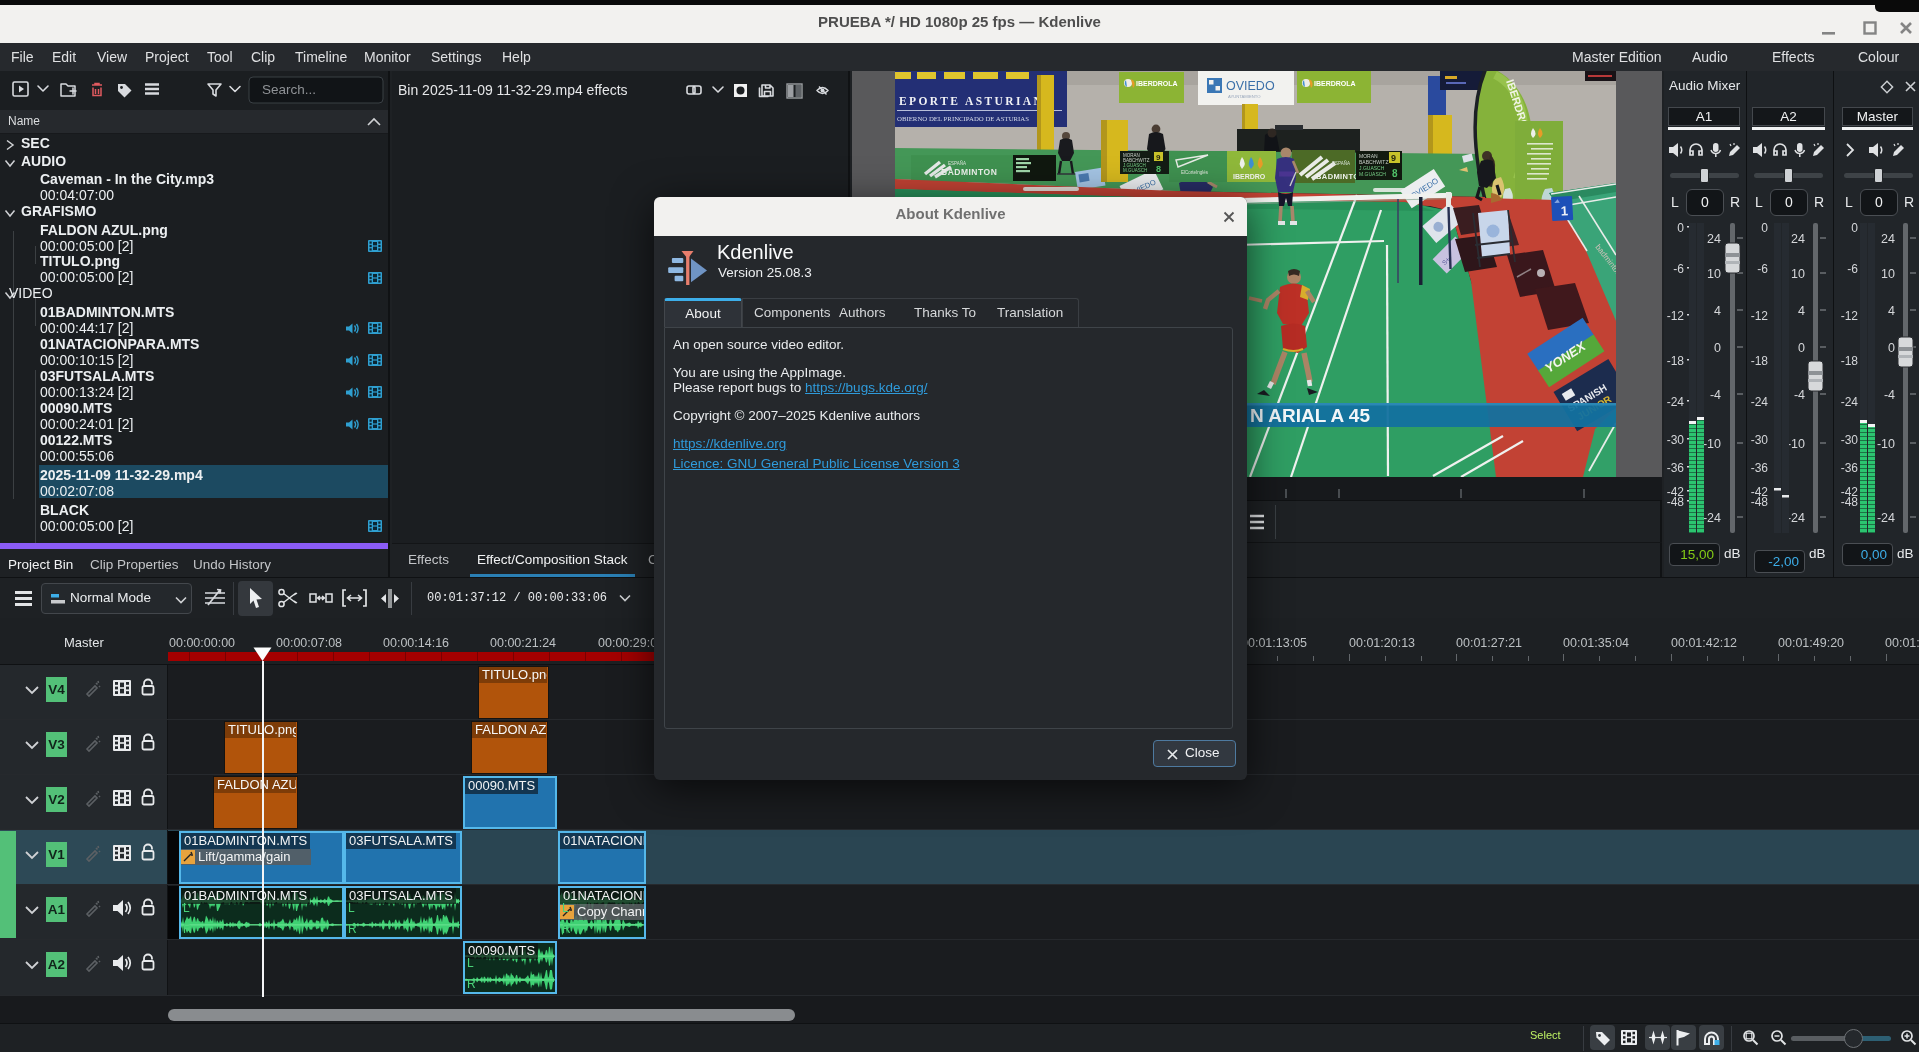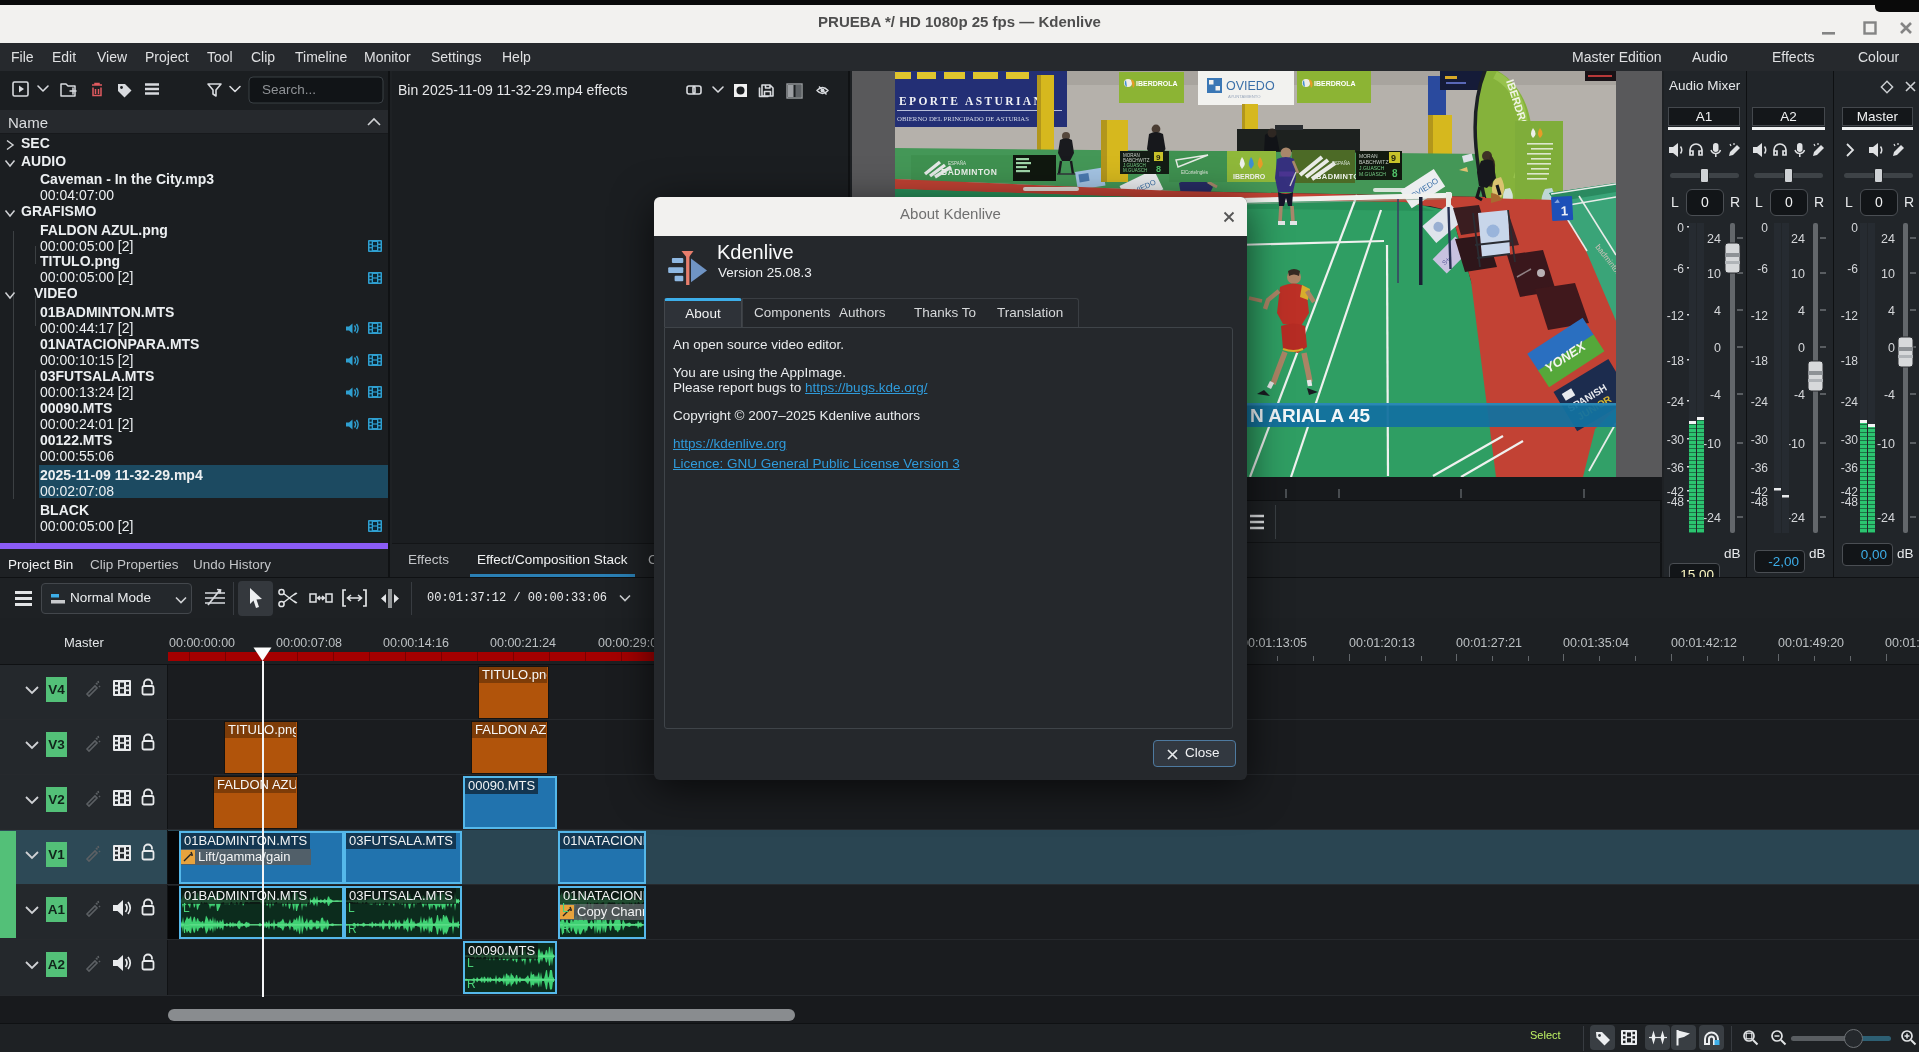--- a/index.html
+++ b/index.html
@@ -50,21 +50,21 @@
     <path d="M118 13 h7 l6.5 6.5 -7 7 -6.5 -6.5 z" fill="#d8dade"></path>
         <circle cx="121.5" cy="16.5" r="1.4" fill="#1b1e21"></circle>
     <path d="M145 13.5 h14 M145 18 h14 M145 22.5 h14" stroke="#d8dade" stroke-width="2.6" fill="none"></path>
     <path d="M208 13 h13 l-5 6 v6 l-3 -2 v-4 z" class="ic"></path>
     <path d="M230 15.5 L235 20.5 L240 15.5" class="ic"></path>
     <rect x="249" y="6" width="134" height="26" rx="4" fill="#111417" stroke="#3a4045"></rect>
     <text x="262" y="23" font-size="13.5" fill="#8f9296">Search...</text>
   </svg>
 
   <div class="abs" style="left:0;top:39px;width:388px;height:24px;background:#26292d;border-bottom:1px solid #17191c;">
-    <span class="abs" style="left:8px;top:4px;font-size:15px;color:#dcdee0;">Name</span>
+    <span class="abs" style="left:8px;top:4px;font-size:12px;color:#dcdee0;">Name</span>
     <svg class="abs" style="left:366px;top:7px;" width="16" height="10">
           <path d="M2 8 L8 2 L14 8" fill="none" stroke="#cfd1d4" stroke-width="1.6"></path>
         </svg>
   </div>
 
   <div class="abs" id="bintree" style="left:0;top:63px;width:388px;height:409px;font-size:14px;color:#eceff1;">
     <svg class="abs" style="left:0;top:0;" width="388" height="409">
       <g stroke="#3c4043" stroke-width="1">
         <path d="M13.5 97 V 365"></path>
         <path d="M35.5 112 V 130 M35.5 162 V 192 M35.5 236 V 428"></path>
@@ -110,21 +110,21 @@
           <rect x="10.3" y="1.5" width="2.2" height="2.2" fill="#0c2531"></rect>
           <rect x="10.3" y="4.9" width="2.2" height="2.2" fill="#0c2531"></rect>
           <rect x="10.3" y="8.3" width="2.2" height="2.2" fill="#0c2531"></rect>
           <rect x="5" y="2" width="4" height="3.4" fill="#0c2531"></rect>
           <rect x="5" y="6.6" width="4" height="3.4" fill="#0c2531"></rect>
         </svg>
 
     <svg class="abs" style="left:4px;top:155px;" width="12" height="12">
           <path d="M1.5 3.5 L6 9 L10.5 3.5" fill="none" stroke="#cfd1d4" stroke-width="1.5"></path>
         </svg>
-    <span class="abs" style="left:34px;top:151px;font-weight:bold;">VIDEO</span>
+    <span class="abs" style="left:9px;top:151px;font-weight:normal;">VIDEO</span>
     <span class="abs" style="left:40px;top:170px;font-weight:bold;">01BADMINTON.MTS</span>
     <span class="abs" style="left:40px;top:186px;">00:00:44:17 [2]</span>
 
     <svg class="abs" style="left:345px;top:188px;" width="14" height="13" viewBox="0 0 14 13">
           <path d="M1 4.5 h3 l3.5 -3 v10 l-3.5 -3 h-3 z" fill="#2f9fd0"></path>
           <path d="M9.5 3.5 q2.2 3 0 6 M11.5 2 q3.2 4.5 0 9" stroke="#2f9fd0" stroke-width="1.4" fill="none"></path>
         </svg>
     <svg class="abs" style="left:368px;top:188px;" width="14" height="12" viewBox="0 0 14 12">
           <rect x="0" y="0" width="14" height="12" rx="1" fill="#2f9fd0"></rect>
           <rect x="1.5" y="1.5" width="2.2" height="2.2" fill="#0c2531"></rect>
@@ -725,21 +725,21 @@
           <rect x="61" y="40" width="15" height="3" fill="#b0b4b8"></rect>
       <rect x="144" y="140" width="15" height="30" rx="3" fill="#d7d9db" stroke="#2a2d31" stroke-width="1"></rect>
       <rect x="144" y="150" width="15" height="4" fill="#8e9296"></rect>
           <rect x="144" y="158" width="15" height="3" fill="#b0b4b8"></rect>
       <rect x="234" y="116" width="15" height="30" rx="3" fill="#d7d9db" stroke="#2a2d31" stroke-width="1"></rect>
       <rect x="234" y="126" width="15" height="4" fill="#8e9296"></rect>
           <rect x="234" y="134" width="15" height="3" fill="#b0b4b8"></rect>
     </g>
   </svg>
 
-  <div class="abs" style="left:5px;top:472px;width:51px;height:23px;background:#121518;border:1px solid #4a4e53;border-radius:4px;color:#fef9c3;font-size:13.5px;text-align:right;line-height:21px;padding-right:5px;margin-top:20px;">15,00</div>
+  <div class="abs" style="left:5px;top:472px;width:51px;height:23px;background:#121518;border:1px solid #4a4e53;border-radius:4px;color:#84cc16;font-size:13.5px;text-align:right;line-height:21px;padding-right:5px;">15,00</div>
   <span class="abs" style="left:60px;top:475px;font-size:13.5px;color:#e8eaec;">dB</span>
   <div class="abs" style="left:90px;top:472px;width:51px;height:23px;background:#121518;border:1px solid #4a4e53;border-radius:4px;color:#3daee9;font-size:13.5px;text-align:right;line-height:21px;padding-right:5px;margin-top:7px;">-2,00</div>
   <span class="abs" style="left:145px;top:475px;font-size:13.5px;color:#e8eaec;">dB</span>
   <div class="abs" style="left:178px;top:472px;width:51px;height:23px;background:#121518;border:1px solid #4a4e53;border-radius:4px;color:#3daee9;font-size:13.5px;text-align:right;line-height:21px;padding-right:5px;">0,00</div>
   <span class="abs" style="left:233px;top:475px;font-size:13.5px;color:#e8eaec;">dB</span>
 </div>
 
 <div class="abs" id="tltoolbar" style="left:0;top:577px;width:1919px;height:41px;background:#1e2124;border-top:1px solid #0f1113;">
   <svg class="abs" style="left:14px;top:12px;" width="20" height="18">
         <path d="M1 2.5 h17 M1 8.5 h17 M1 14.5 h17" stroke="#e2e4e6" stroke-width="2.8"></path>
@@ -1127,21 +1127,21 @@
   <div class="abs" style="left:1844px;top:5px;width:19px;height:19px;background:#24282c;border:1.5px solid #6d7175;border-radius:50%;"></div>
   <svg class="abs" style="left:1900px;top:5px;" width="17" height="17" viewBox="0 0 17 17">
         <circle cx="7" cy="7" r="5" fill="none" stroke="#e2e4e6" stroke-width="1.7"></circle>
         <path d="M11 11 L15.5 15.5" stroke="#e2e4e6" stroke-width="1.9"></path>
         <path d="M4.5 7 h5 M7 4.5 v5" stroke="#e2e4e6" stroke-width="1.5"></path>
       </svg>
 </div>
 
 <div class="abs" id="dialog" style="left:654px;top:197px;width:593px;height:583px;background:#25282c;border-radius:6px;box-shadow:0 8px 40px rgba(0,0,0,0.65);">
   <div class="abs" style="left:0;top:0;width:593px;height:39px;background:#f2f1ef;border-radius:6px 6px 0 0;">
-    <div class="abs" style="left:0;top:8px;width:593px;text-align:center;font-size:15px;font-weight:normal;color:#707070;">About Kdenlive</div>
+    <div class="abs" style="left:0;top:8px;width:593px;text-align:center;font-size:15px;font-weight:bold;color:#707070;">About Kdenlive</div>
     <svg class="abs" style="left:568px;top:13px;" width="14" height="14">
           <path d="M2.5 2.5 L11.5 11.5 M11.5 2.5 L2.5 11.5" stroke="#555" stroke-width="1.8"></path>
         </svg>
   </div>
 
   <svg class="abs" style="left:14px;top:53px;" width="42" height="38" viewBox="0 0 42 38">
     <rect x="3.9" y="8.1" width="11.4" height="5" rx="1" fill="#8fb8e2"></rect>
     <rect x="0.2" y="17.2" width="15.1" height="5.9" rx="1" fill="#8fb8e2"></rect>
     <rect x="6.6" y="25.8" width="8.7" height="5.5" rx="1" fill="#8fb8e2"></rect>
     <path d="M13.5 1 L25.5 1 L19.7 8.8 Z" fill="#e87e6d"></path>

